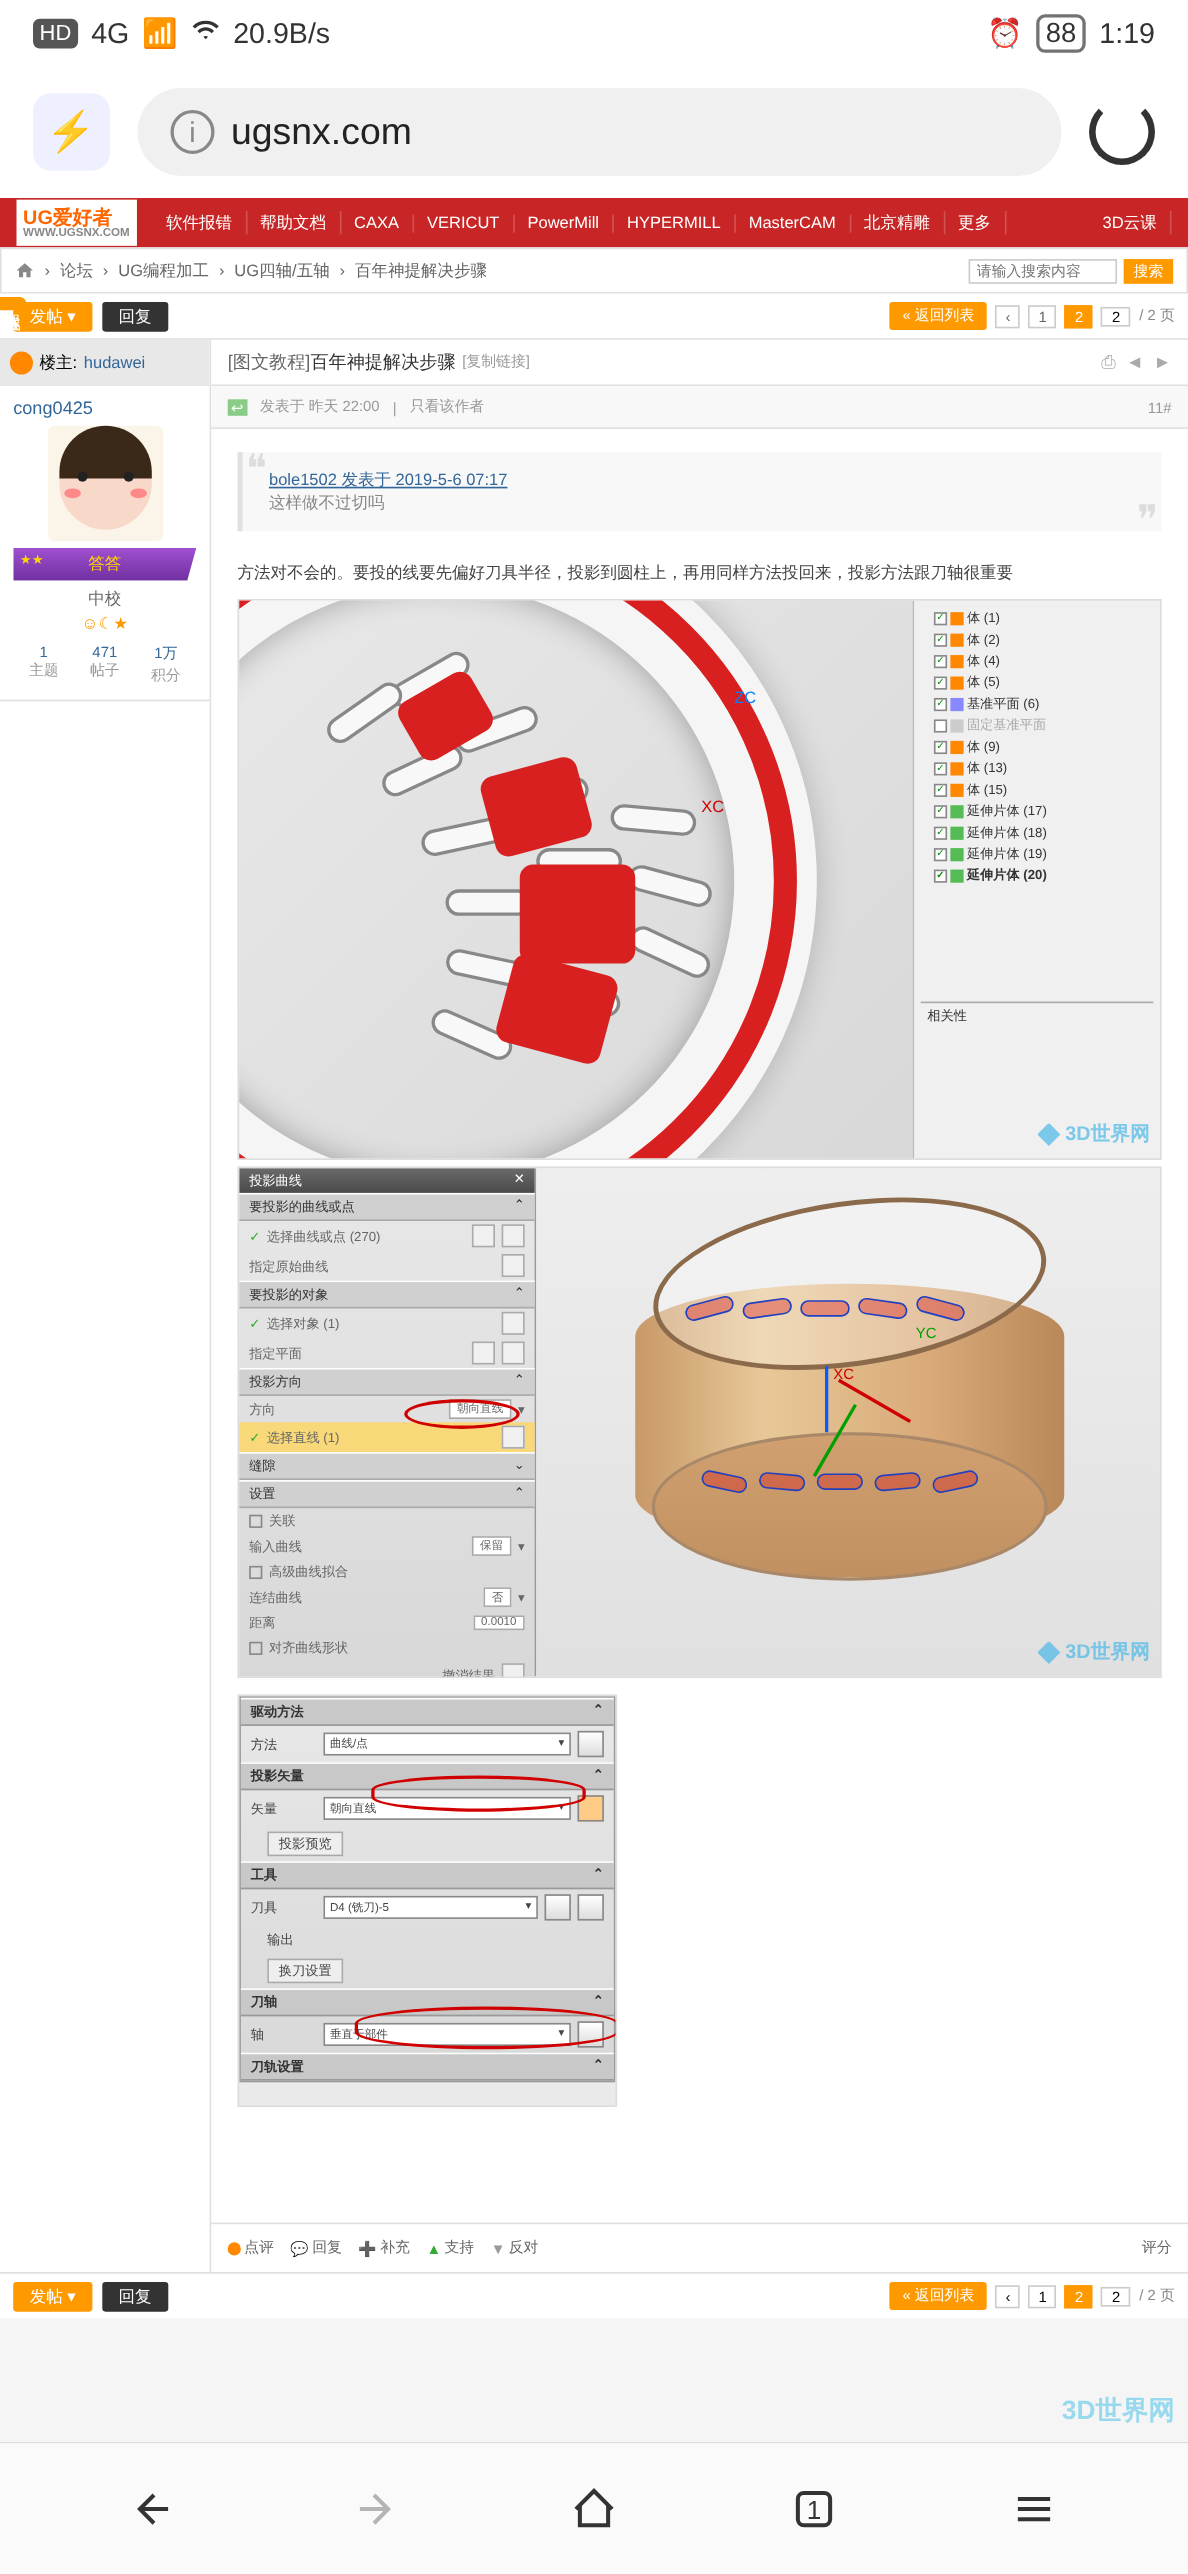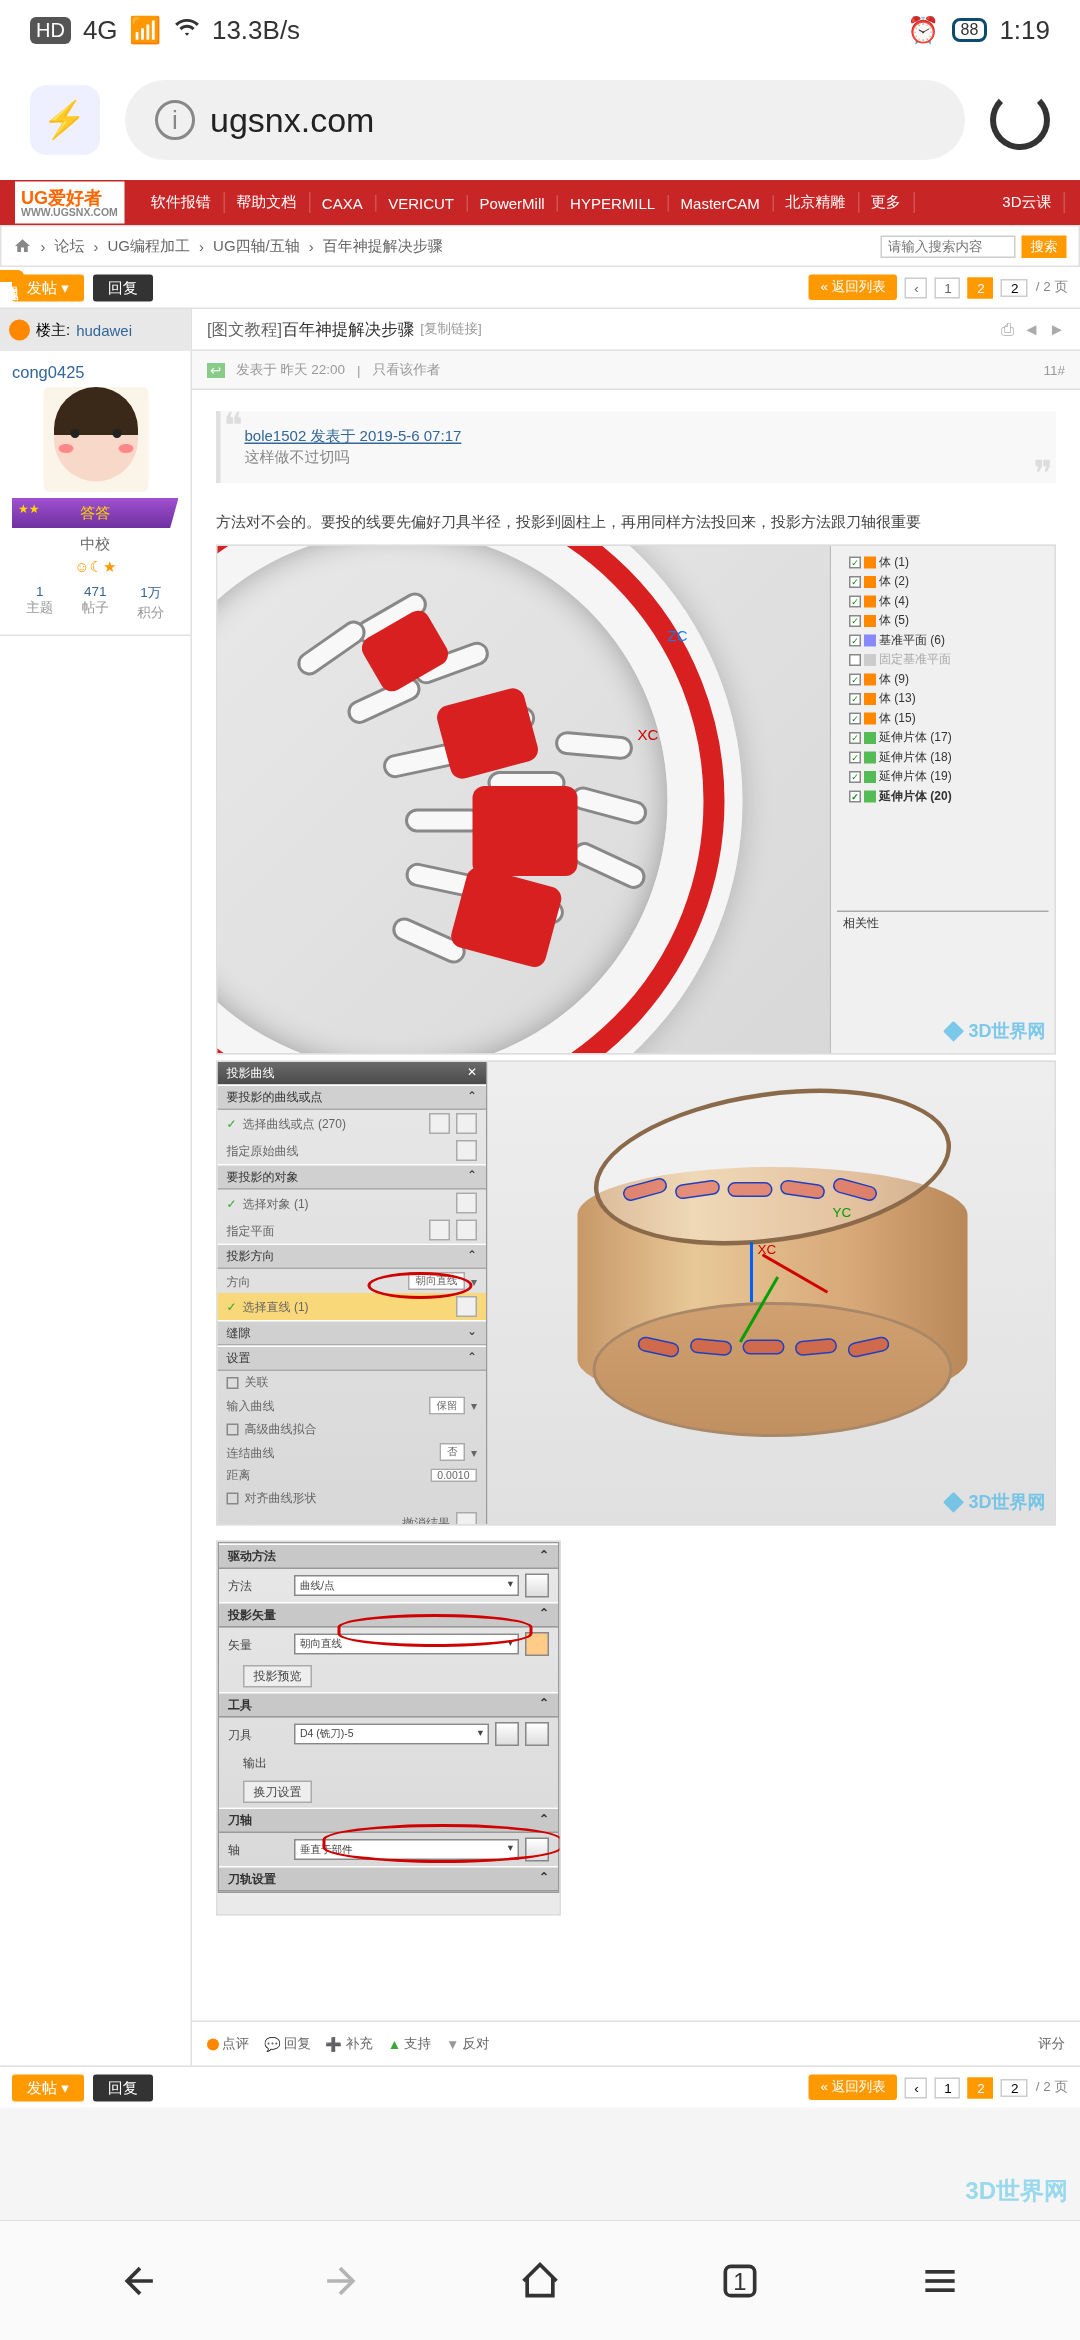--- a/index.html
+++ b/index.html
@@ -127,25 +127,25 @@
 <div class="status">
   <div class="status-l">
     <span style="background:#555;color:#fff;padding:2px 6px;border-radius:6px;font-size:20px">HD</span>
     <span>4G</span>
     <span>📶</span>
     <span>
       <svg width="26" height="26" viewBox="0 0 24 24" fill="#333">
           <path d="M12 20l-2-2c1-1 3-1 4 0zm-5-5l-2-2c4-4 10-4 14 0l-2 2c-3-3-7-3-10 0zm-4-4L1 9c6-6 16-6 22 0l-2 2c-5-5-13-5-18 0z"></path>
         </svg>
     </span>
-    <span>13.3B/s</span>
+    <span>20.9B/s</span>
   </div>
   <div class="status-r">
     <span>⏰</span>
-    <span style="border:3px solid #0c4a6e;border-radius:8px;padding:0 6px;font-size:16px">88</span>
+    <span style="border:3px solid #737373;border-radius:8px;padding:0 6px;font-size:25px">88</span>
     <span>1:19</span>
   </div>
 </div>
 
 <div class="url-bar">
   <div class="bolt">⚡</div>
   <div class="url-input">
     <span class="circle-i">i</span>
     <span class="dom">ugsnx.com</span>
   </div>

